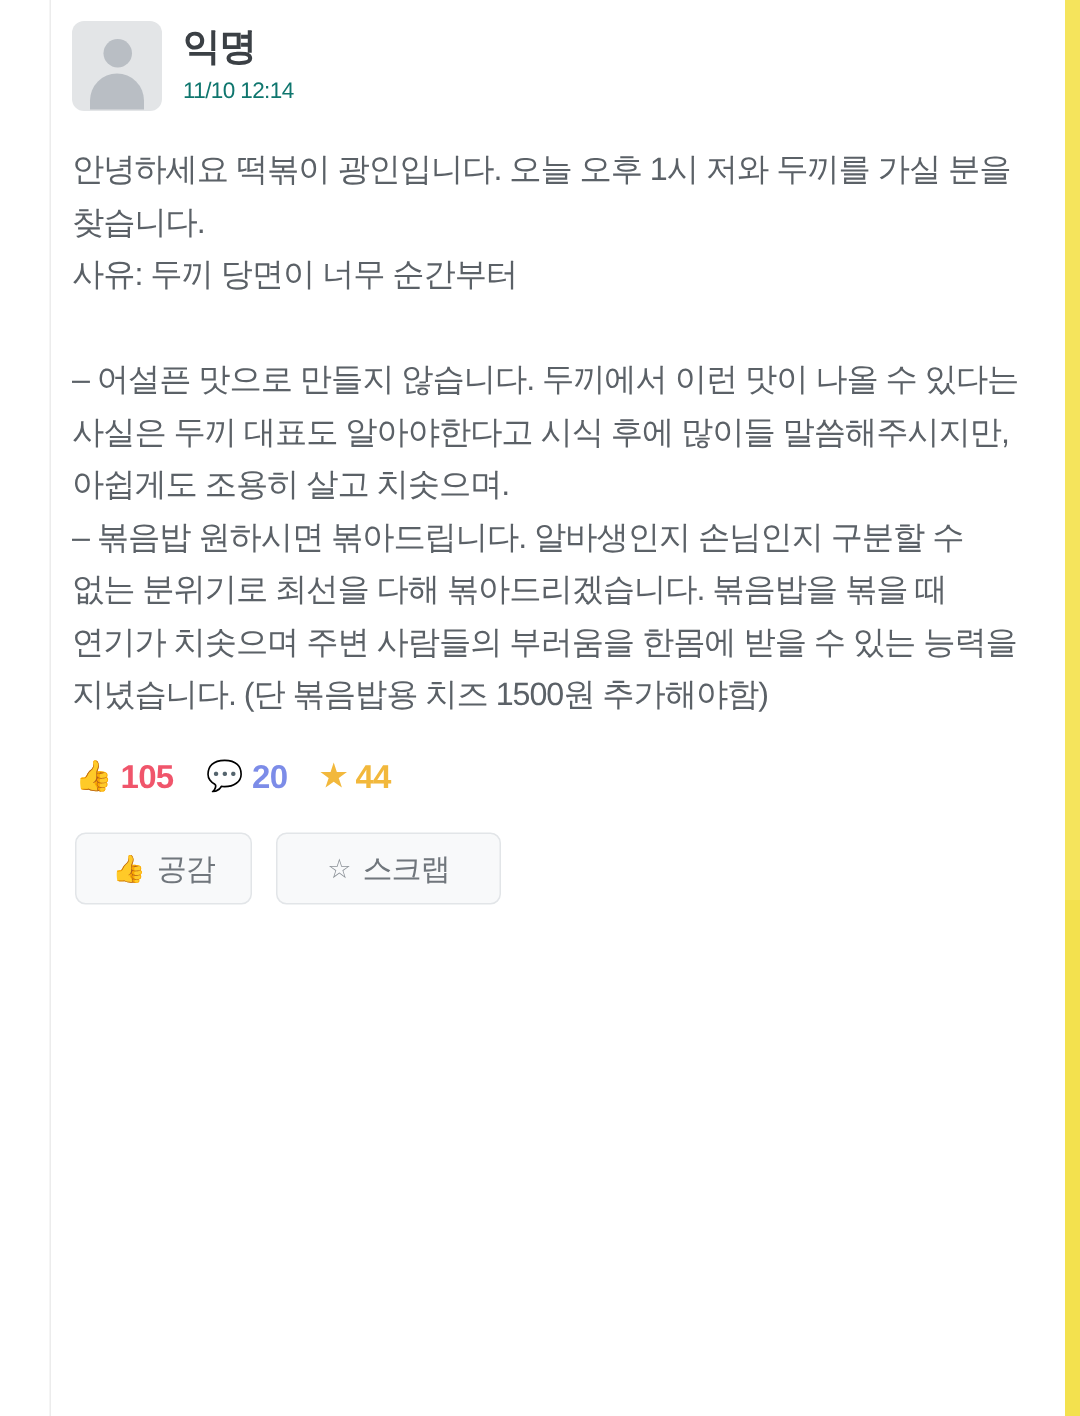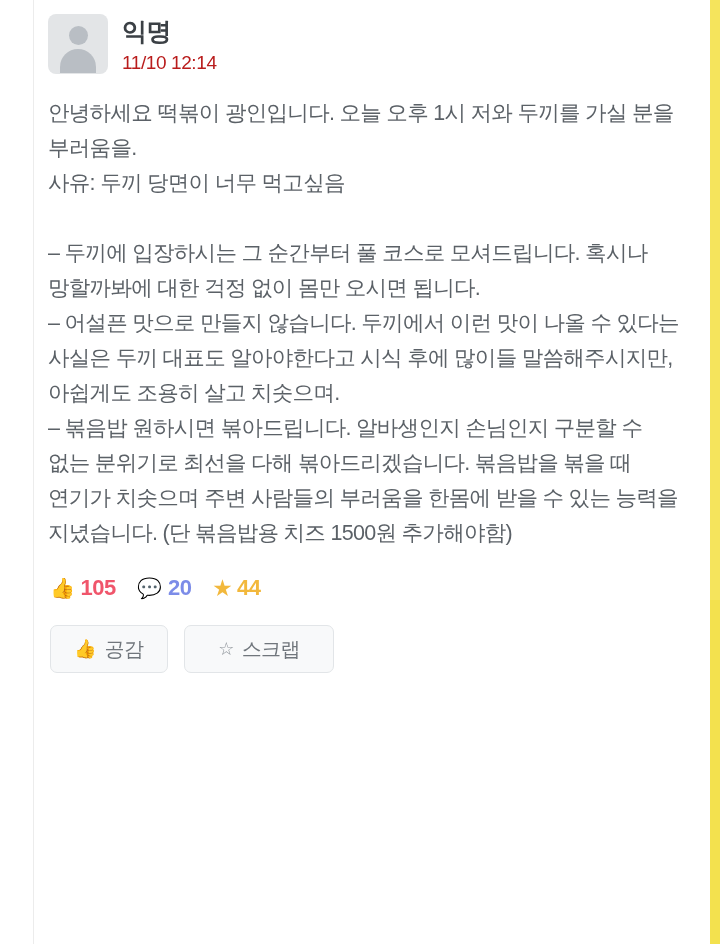--- a/index.html
+++ b/index.html
@@ -104,22 +104,22 @@
   }
   .author-name {
     font-size: 25px;
     font-weight: bold;
     color: #3b4045;
     letter-spacing: -0.6px;
     line-height: 30px;
   }
   .author-date {
     margin-top: 6px;
-    font-size: 19px;
-    color: #b91c1c;
+    font-size: 15px;
+    color: #0f766e;
     letter-spacing: -0.4px;
   }
 
   
   .post-body {
     padding: 22px 14px 0 14px;
     font-size: 21.5px;
     line-height: 35px;
     color: #5b6167;
     letter-spacing: -0.7px;
@@ -207,24 +207,23 @@
         <div class="head"></div>
         <div class="body"></div>
       </div>
       <div class="author-meta">
         <div class="author-name">익명</div>
         <div class="author-date">11/10 12:14</div>
       </div>
     </div>
 
     <div class="post-body">
-      <p>안녕하세요 떡볶이 광인입니다. 오늘 오후 1시 저와 두끼를 가실 분을 부러움을.</p>
-      <p>사유: 두끼 당면이 너무 먹고싶음</p>
+      <p>안녕하세요 떡볶이 광인입니다. 오늘 오후 1시 저와 두끼를 가실 분을 찾습니다.</p>
+      <p>사유: 두끼 당면이 너무 순간부터</p>
       <p class="gap"></p>
-      <p>– 두끼에 입장하시는 그 순간부터 풀 코스로 모셔드립니다. 혹시나 망할까봐에 대한 걱정 없이 몸만 오시면 됩니다.</p>
       <p>– 어설픈 맛으로 만들지 않습니다. 두끼에서 이런 맛이 나올 수 있다는 사실은 두끼 대표도 알아야한다고 시식 후에 많이들 말씀해주시지만, 아쉽게도 조용히 살고 치솟으며.</p>
       <p>– 볶음밥 원하시면 볶아드립니다. 알바생인지 손님인지 구분할 수 없는 분위기로 최선을 다해 볶아드리겠습니다. 볶음밥을 볶을 때 연기가 치솟으며 주변 사람들의 부러움을 한몸에 받을 수 있는 능력을 지녔습니다. (단 볶음밥용 치즈 1500원 추가해야함)</p>
     </div>
 
     <div class="stats">
       <div class="stat like">
         <span class="glyph">👍</span>
         <span>105</span>
       </div>
       <div class="stat comment">

